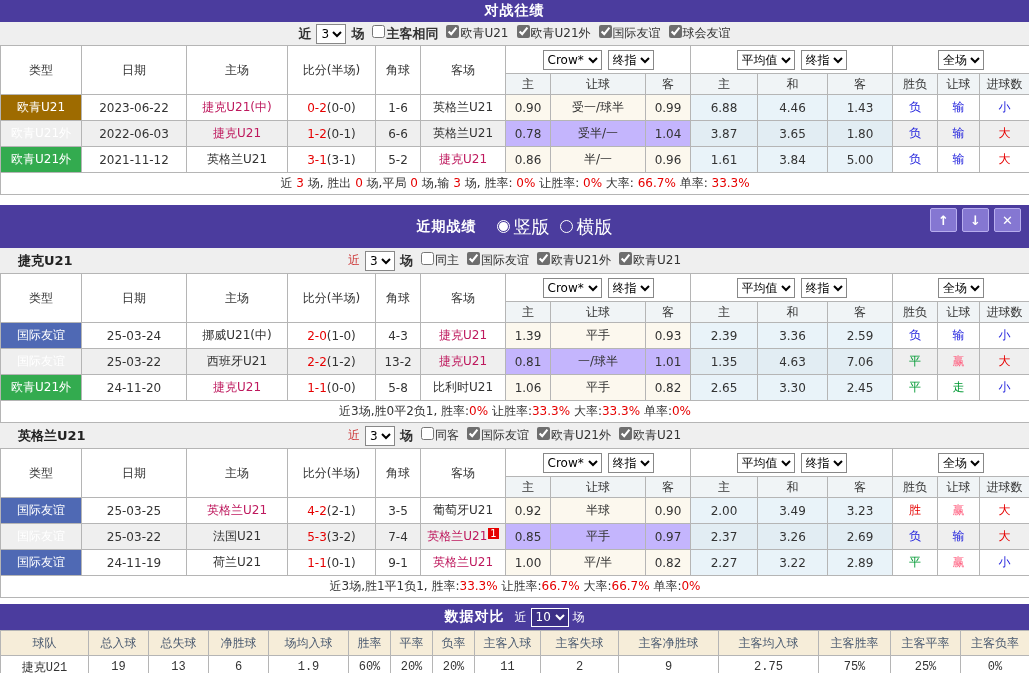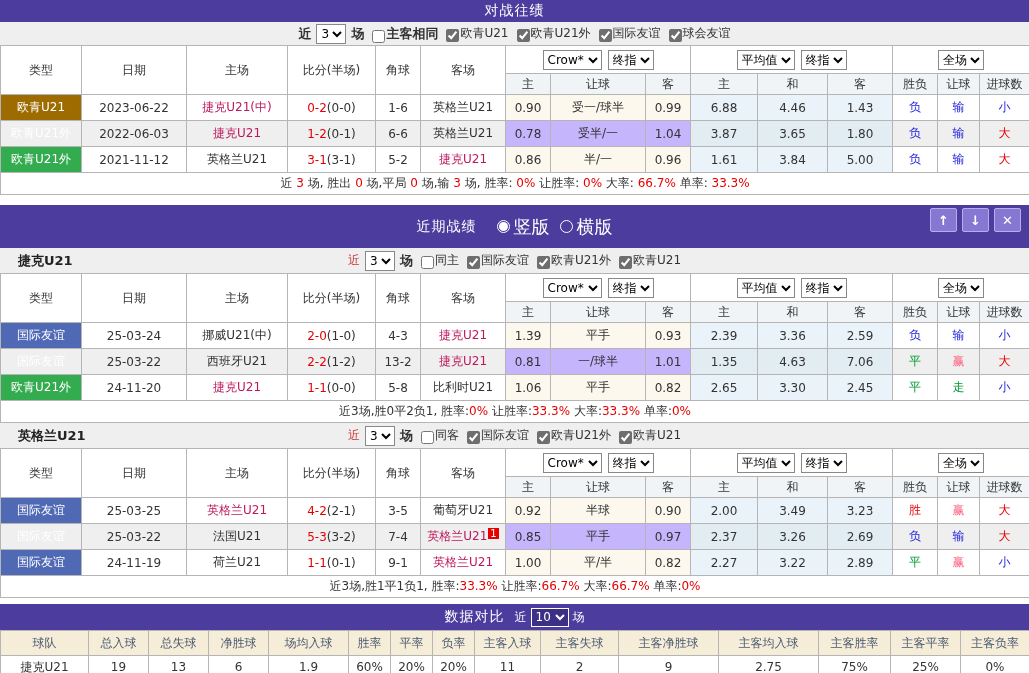--- a/index.html
+++ b/index.html
@@ -1,32 +1,32 @@
 <!DOCTYPE html>
 <html><head>
 <meta charset="utf-8">
 <style>
   html,body{margin:0;padding:0;background:#fff;}
   body{width:1029px;font-family:"DejaVu Sans","Liberation Sans",sans-serif;font-size:12px;color:#333;}
   .bar{background:#4b3c9e;color:#fff;display:flex;align-items:center;justify-content:center;position:relative;}
   .bar1{height:22px;}
   .bar2{height:43px;}
   .bar3{height:26px;}
-  .bar-title{font-weight:normal;font-size:14px;letter-spacing:1px;}
+  .bar-title{font-weight:bold;font-size:14px;letter-spacing:1px;}
   .gap{height:10px;background:#fff;}
   .gap-s{height:6px;background:#fff;}
 
   .filterbar{background:#efefef;height:23px;display:flex;align-items:center;justify-content:center;position:relative;}
   .filterbar-tall{height:25px;}
   .team-label{position:absolute;left:18px;font-weight:bold;font-size:13px;color:#222;}
   .flt{display:flex;align-items:center;gap:2px;}
   .flt b{font-size:13px;}
   .near-red{color:#c33;}
   input[type=checkbox]{width:13px;height:13px;accent-color:#6e6e6e;margin:0 1px 0 6px;vertical-align:-2px;}
-  .cklb{display:inline-flex;align-items:flex-end;}
+  .cklb{display:inline-flex;align-items:flex-start;}
   select.hsel{height:20px;font-size:12px;font-family:inherit;margin:0 3px;background:#fff;border:1px solid #888;}
   select.barsel{background:#3c2f86;color:#fff;border:1px solid #fff;font-size:12px;height:19px;margin:0 4px;font-family:inherit;}
 
   
   table.stat{border-collapse:collapse;table-layout:fixed;width:1029px;}
   .stat td{border:1px solid #b5b5b5;text-align:center;height:25px;padding:0;overflow:hidden;white-space:nowrap;}
   .stat tr.hdr td{background:#eeeeee;}
   .stat tr.hsel-row td{background:#ffffff;height:27px;}
   .stat tr.hsub td{background:#f0f4f6;height:20px;}
   .stat tr.alt td{background:#efefef;}
@@ -50,21 +50,21 @@
 
   
   .rgroup{display:flex;align-items:center;font-size:18px;margin-left:10px;}
   .rdo{display:inline-block;width:11px;height:11px;border:1px solid #fff;border-radius:50%;margin:0 4px 0 10px;position:relative;}
   .rdo.sel::after{content:"";position:absolute;left:1px;top:1px;right:1px;bottom:1px;background:#fff;border-radius:50%;}
   .winbtns{position:absolute;right:8px;top:3px;display:flex;gap:5px;}
   .sqbtn{width:25px;height:22px;background:#8577d2;border:1px solid #b7adee;color:#fff;font-weight:bold;font-size:13px;display:flex;align-items:center;justify-content:center;border-radius:2px;cursor:pointer;}
 
   
   table.cmp{border-collapse:collapse;table-layout:fixed;width:1029px;}
-  .cmp td{border:1px solid #b5b5b5;text-align:center;height:22px;padding:0;}
+  .cmp td{border:1px solid #b5b5b5;text-align:center;height:22px;padding:0;font-family:Liberation Mono, monospace;}
   .cmp tr.h td{background:#f6edd9;color:#4a5a70;height:24px;}
   .cmp tr.r1 td{color:#333;background:#fff;}
   .cmp tr.r2 td{color:#2d62b0;background:#ebebeb;}
 </style>
 </head>
 <body>
 
 <div class="bar bar1">
   <span class="bar-title">对战往绩</span>
 </div>

